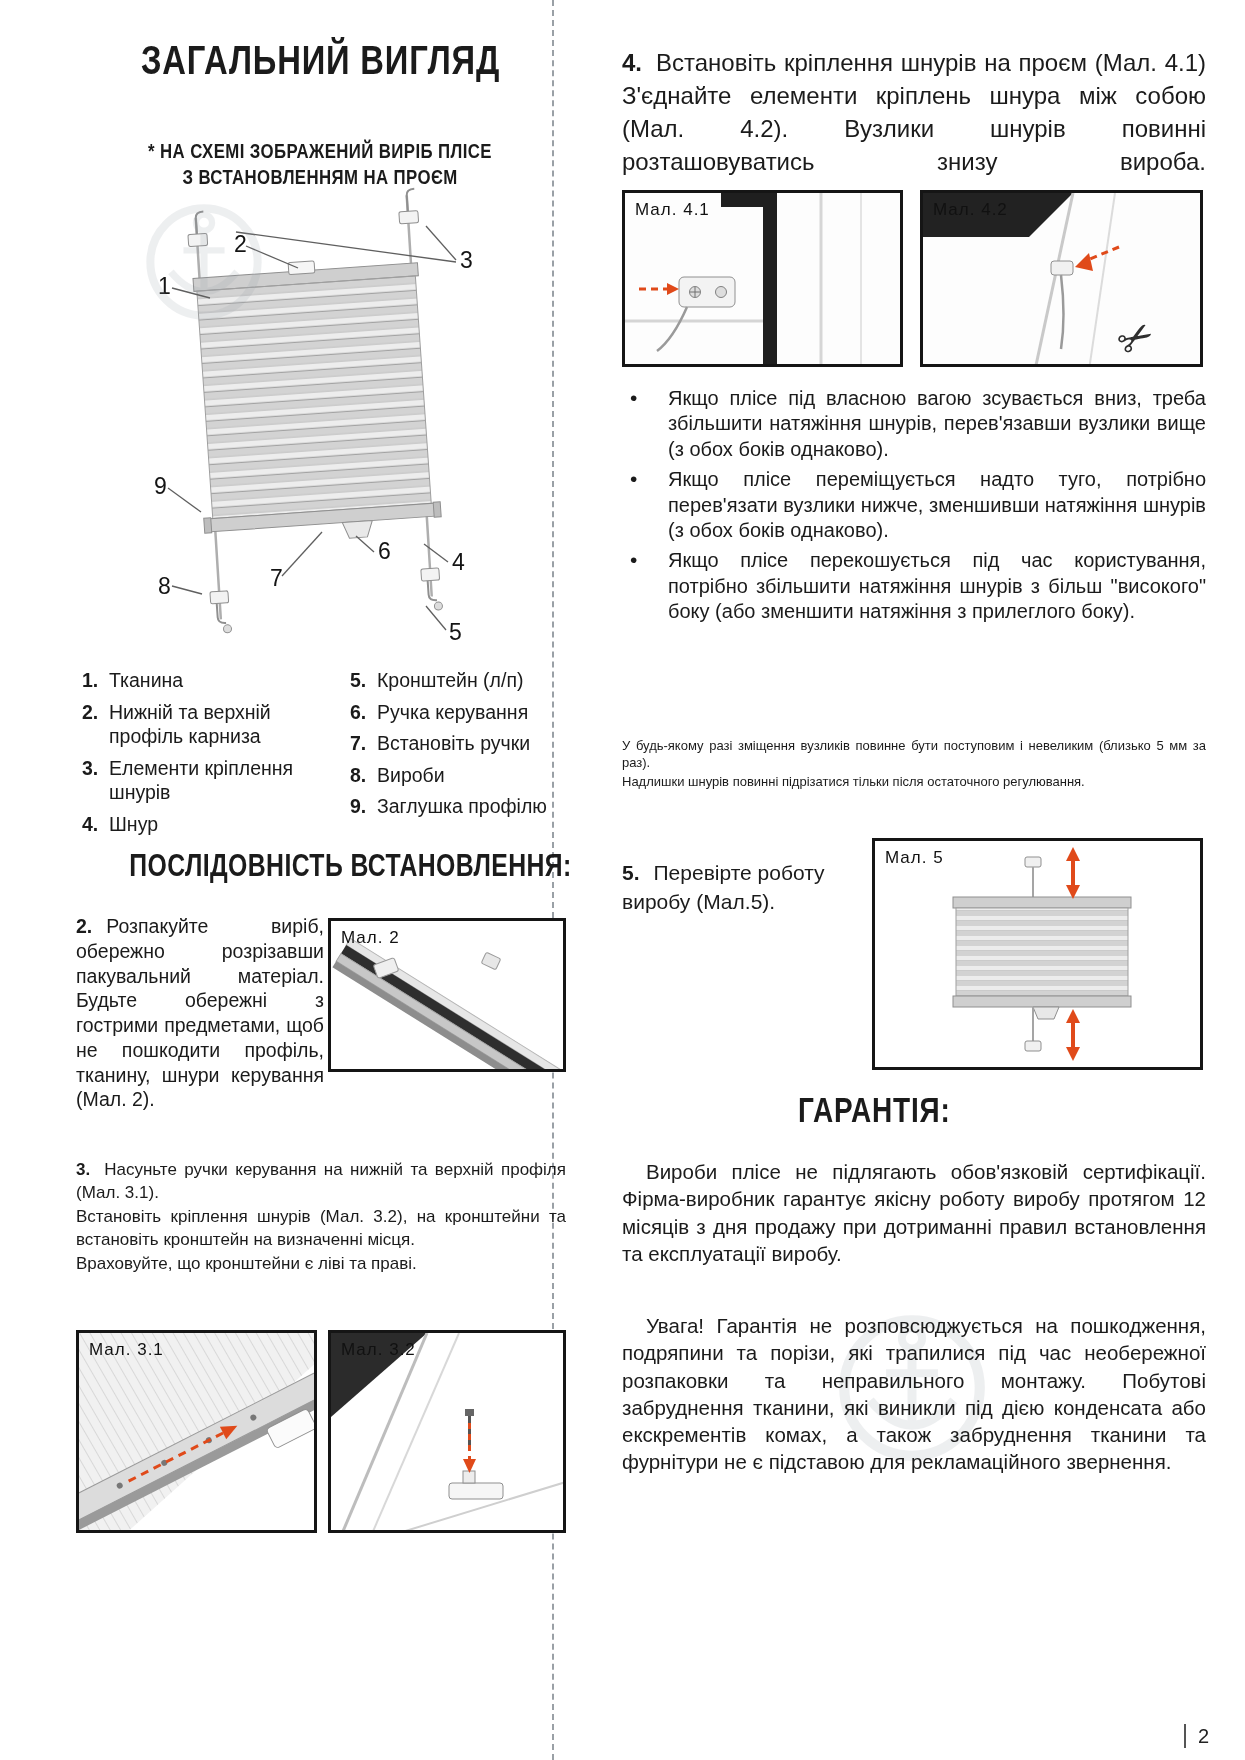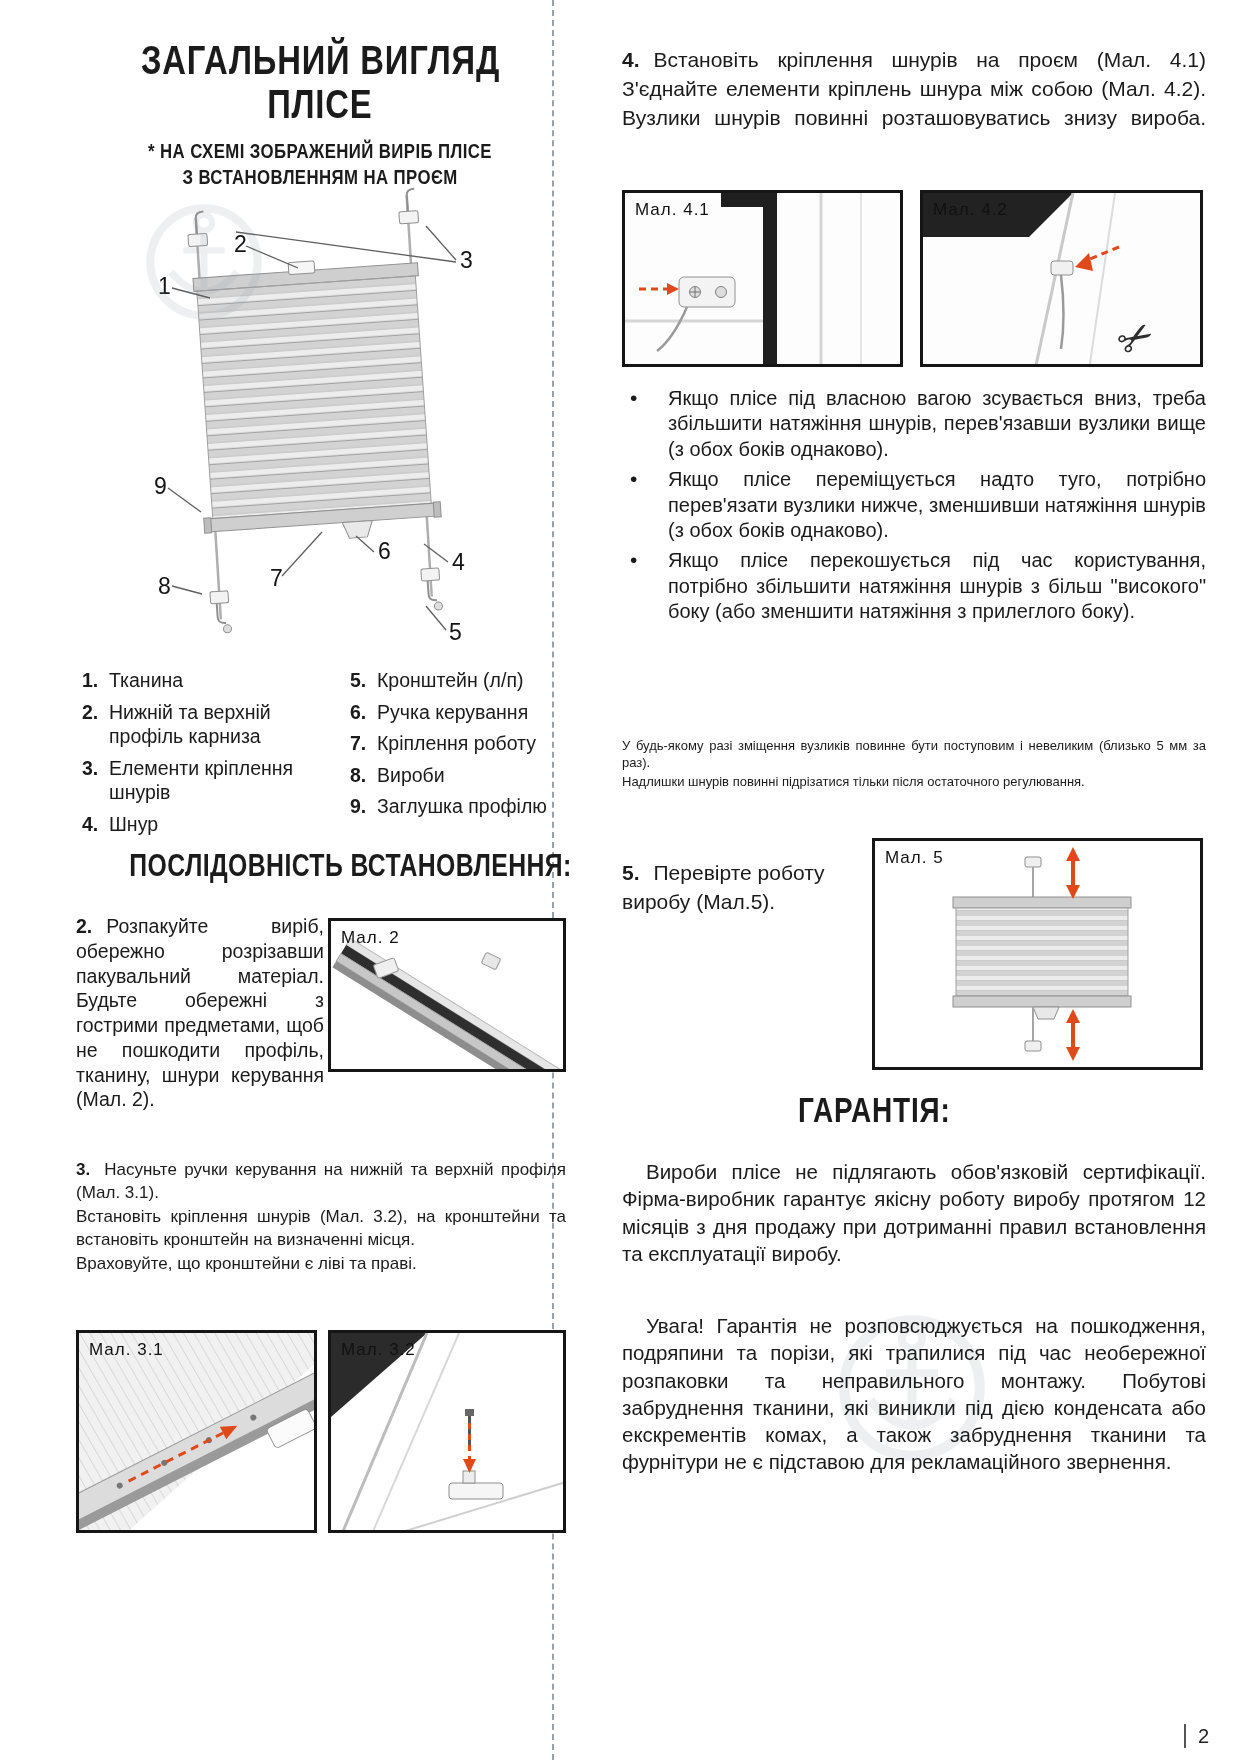--- a/index.html
+++ b/index.html
@@ -64,21 +64,20 @@
         <line x1="62" y1="72" x2="108" y2="72" stroke-width="7"></line>
         <path d="M48 96 q37 44 74 0" stroke-width="8"></path>
       </g>
     </svg>
   </div>
 
   <div class="layer abs" style="left:0; top:0; width:1245px; height:1760px;">
 
     <div class="abs title" style="left:36px; top:38px; width:492px;">
       <div class="hline"><span class="sqz">ЗАГАЛЬНИЙ ВИГЛЯД</span></div>
-      <div class="hline"><span class="sqz">ПЛІСЕ</span></div>
     </div>
 
     <div class="abs subtitle" style="left:36px; top:138px; width:492px;">
       <div class="hline"><span class="sqz">* НА СХЕМІ ЗОБРАЖЕНИЙ ВИРІБ ПЛІСЕ</span></div>
       <div class="hline"><span class="sqz">З ВСТАНОВЛЕННЯМ НА ПРОЄМ</span></div>
     </div>
 
     <svg class="abs" style="left:36px; top:182px;" width="492" height="482" viewBox="0 0 492 482" font-family="Liberation Sans, sans-serif">
       <defs>
         <pattern id="pleatMain" width="219" height="14.5" patternUnits="userSpaceOnUse">
@@ -166,21 +165,21 @@
       <div class="legend-item">
           <span class="n">5.</span>
           <span>Кронштейн (л/п)</span>
         </div>
       <div class="legend-item">
           <span class="n">6.</span>
           <span>Ручка керування</span>
         </div>
       <div class="legend-item">
           <span class="n">7.</span>
-          <span>Кріплення роботу</span>
+          <span>Встановіть ручки</span>
         </div>
       <div class="legend-item">
           <span class="n">8.</span>
           <span>Вироби</span>
         </div>
       <div class="legend-item">
           <span class="n">9.</span>
           <span>Заглушка профілю</span>
         </div>
     </div>
@@ -248,21 +247,21 @@
         <line x1="238" y1="148" x2="58" y2="203" stroke="#cfcfcf" stroke-width="2"></line>
         <rect x="118" y="150" width="54" height="16" rx="3" fill="#f6f6f6" stroke="#8f8f8f"></rect>
         <rect x="132" y="138" width="12" height="12" fill="#ededed" stroke="#8f8f8f"></rect>
         <rect x="134" y="76" width="9" height="7" fill="#666"></rect>
         <line x1="138.5" y1="83" x2="138.5" y2="112" stroke="#555" stroke-width="3"></line>
         <line x1="138.5" y1="90" x2="138.5" y2="126" stroke="#E04A1A" stroke-width="3" stroke-dasharray="6 5"></line>
         <polygon points="132,126 145,126 138.5,140" fill="#E04A1A"></polygon>
       </svg>
     </div>
 
-    <div class="abs body-text force-last" style="left:584px; top:46px; width:584px; font-size:21px; line-height:1.38;">
+    <div class="abs body-text force-last" style="left:584px; top:46px; width:584px; font-size:24px; line-height:1.38;">
       <span class="num">4.</span><span>Встановіть кріплення шнурів на проєм (Мал. 4.1) З'єднайте елементи кріплень шнура між собою (Мал. 4.2). Вузлики шнурів повинні розташовуватись знизу вироба.</span>
     </div>
 
     <div class="figbox" style="left:584px; top:190px; width:281px; height:177px;">
       <span class="figlabel">Мал. 4.1</span>
       <svg width="281" height="177" viewBox="0 0 281 177">
         <rect width="281" height="177" fill="#fdfdfd"></rect>
         <polygon points="96,0 152,0 152,177 138,177 138,14 96,14" fill="#1f1f1f"></polygon>
         <line x1="196" y1="0" x2="196" y2="177" stroke="#d6d6d6" stroke-width="3"></line>
         <line x1="236" y1="0" x2="236" y2="177" stroke="#e4e4e4" stroke-width="2"></line>

